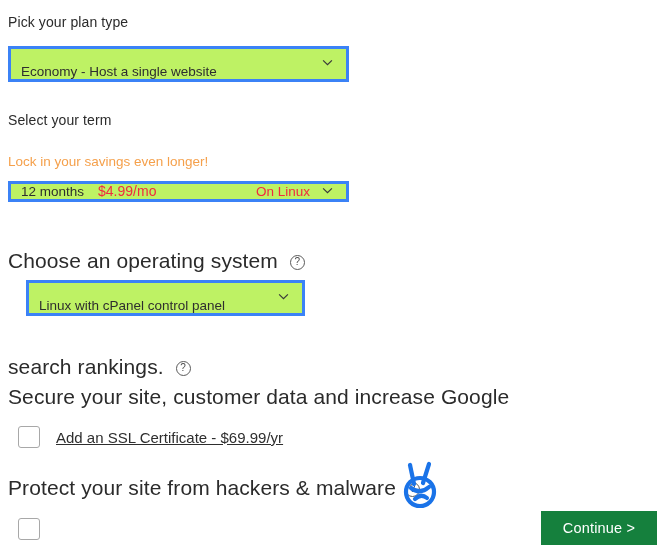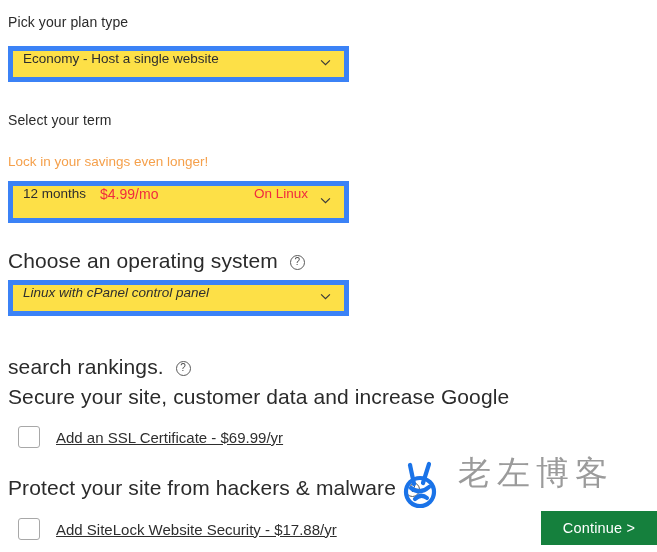--- a/index.html
+++ b/index.html
@@ -62,25 +62,25 @@
     text-align: center;
     font-size: 10px;
     line-height: 14px;
     color: #4a4a4a;
     font-family: "Liberation Sans", sans-serif;
   }
 
   
   .select-box {
     position: absolute;
-    border: 5px solid #3b82f6;
-    background: #fde047;
+    border: 3px solid #3b82f6;
+    background: #bef264;
     box-sizing: border-box;
     display: flex;
-    align-items: flex-start;
+    align-items: flex-end;
     cursor: pointer;
   }
   .select-label {
     font-size: 13.5px;
     color: #2e2e2e;
     padding-left: 10px;
     white-space: nowrap;
   }
   .chevron {
     position: absolute;
@@ -206,36 +206,36 @@
       <svg viewBox="0 0 12 12" width="11" height="11">
         <path d="M1.2 3.6 L6 8.4 L10.8 3.6" fill="none" stroke="#3a3a3a" stroke-width="1.3"></path>
       </svg>
     </span>
   </div>
 
   <div class="section-heading" style="left:8px; top:112px;">Select your term</div>
 
   <div class="savings-note" style="left:8px; top:154px;">Lock in your savings even longer!</div>
 
-  <div class="select-box" style="left:8px; top:181px; width:341px; height:42px;">
+  <div class="select-box" style="left:8px; top:181px; width:341px; height:21px;">
     <span class="term-months">12 months</span>
     <span class="term-price">$4.99/mo</span>
     <span class="term-sale">On Linux</span>
     <span class="chevron">
       <svg viewBox="0 0 12 12" width="11" height="11">
         <path d="M1.2 3.6 L6 8.4 L10.8 3.6" fill="none" stroke="#3a3a3a" stroke-width="1.3"></path>
       </svg>
     </span>
   </div>
 
   <div class="heading-wrap" style="left:8px; top:246px;">
     <span>Choose an operating system</span><span class="help-icon" style="margin-left:12px;"></span>
   </div>
 
-  <div class="select-box" style="left:8px; top:280px; width:341px; height:36px;font-style:italic;">
+  <div class="select-box" style="left:26px; top:280px; width:279px; height:36px;">
     <span class="select-label">Linux with cPanel control panel</span>
     <span class="chevron">
       <svg viewBox="0 0 12 12" width="11" height="11">
         <path d="M1.2 3.6 L6 8.4 L10.8 3.6" fill="none" stroke="#3a3a3a" stroke-width="1.3"></path>
       </svg>
     </span>
   </div>
 
   <div class="heading-wrap" style="left:8px; top:347px; width:540px;">
     <div style="margin-top:5px;">
@@ -248,33 +248,31 @@
     <span class="checkbox"></span>
     <span class="check-label">Add an SSL Certificate - $69.99/yr</span>
   </div>
 
   <div class="heading-wrap" style="left:8px; top:473px;">
     <span>Protect your site from hackers &amp; malware</span><span class="help-icon" style="margin-left:9px;"></span>
   </div>
 
   <div class="check-row" style="left:18px; top:518px;">
     <span class="checkbox"></span>
-    <span class="check-label">Add SiteLock Website Security - $17.88/yr</span>
   </div>
 
   <button class="continue-btn" style="left:541px; top:511px; width:116px; height:34px;">Continue &gt;</button>
 
   <div class="watermark" style="left:396px; top:455px; width:261px; height:60px;">
     <span class="wm-logo">
       <svg width="56" height="56" viewBox="0 0 56 56">
         <g fill="none" stroke="#1a73e8" stroke-width="4.2" stroke-linecap="round" stroke-linejoin="round">
           <path d="M18 29 L14 10"></path>
           <path d="M27 28 L33 9"></path>
           <circle cx="24" cy="37" r="14"></circle>
           <path d="M15 33 Q24 40 33 32"></path>
           <path d="M19 44 Q25 38 31 43"></path>
         </g>
       </svg>
     </span>
-    <span class="wm-cn">老左博客</span>
   </div>
 
 </div>
 
 </body></html>

